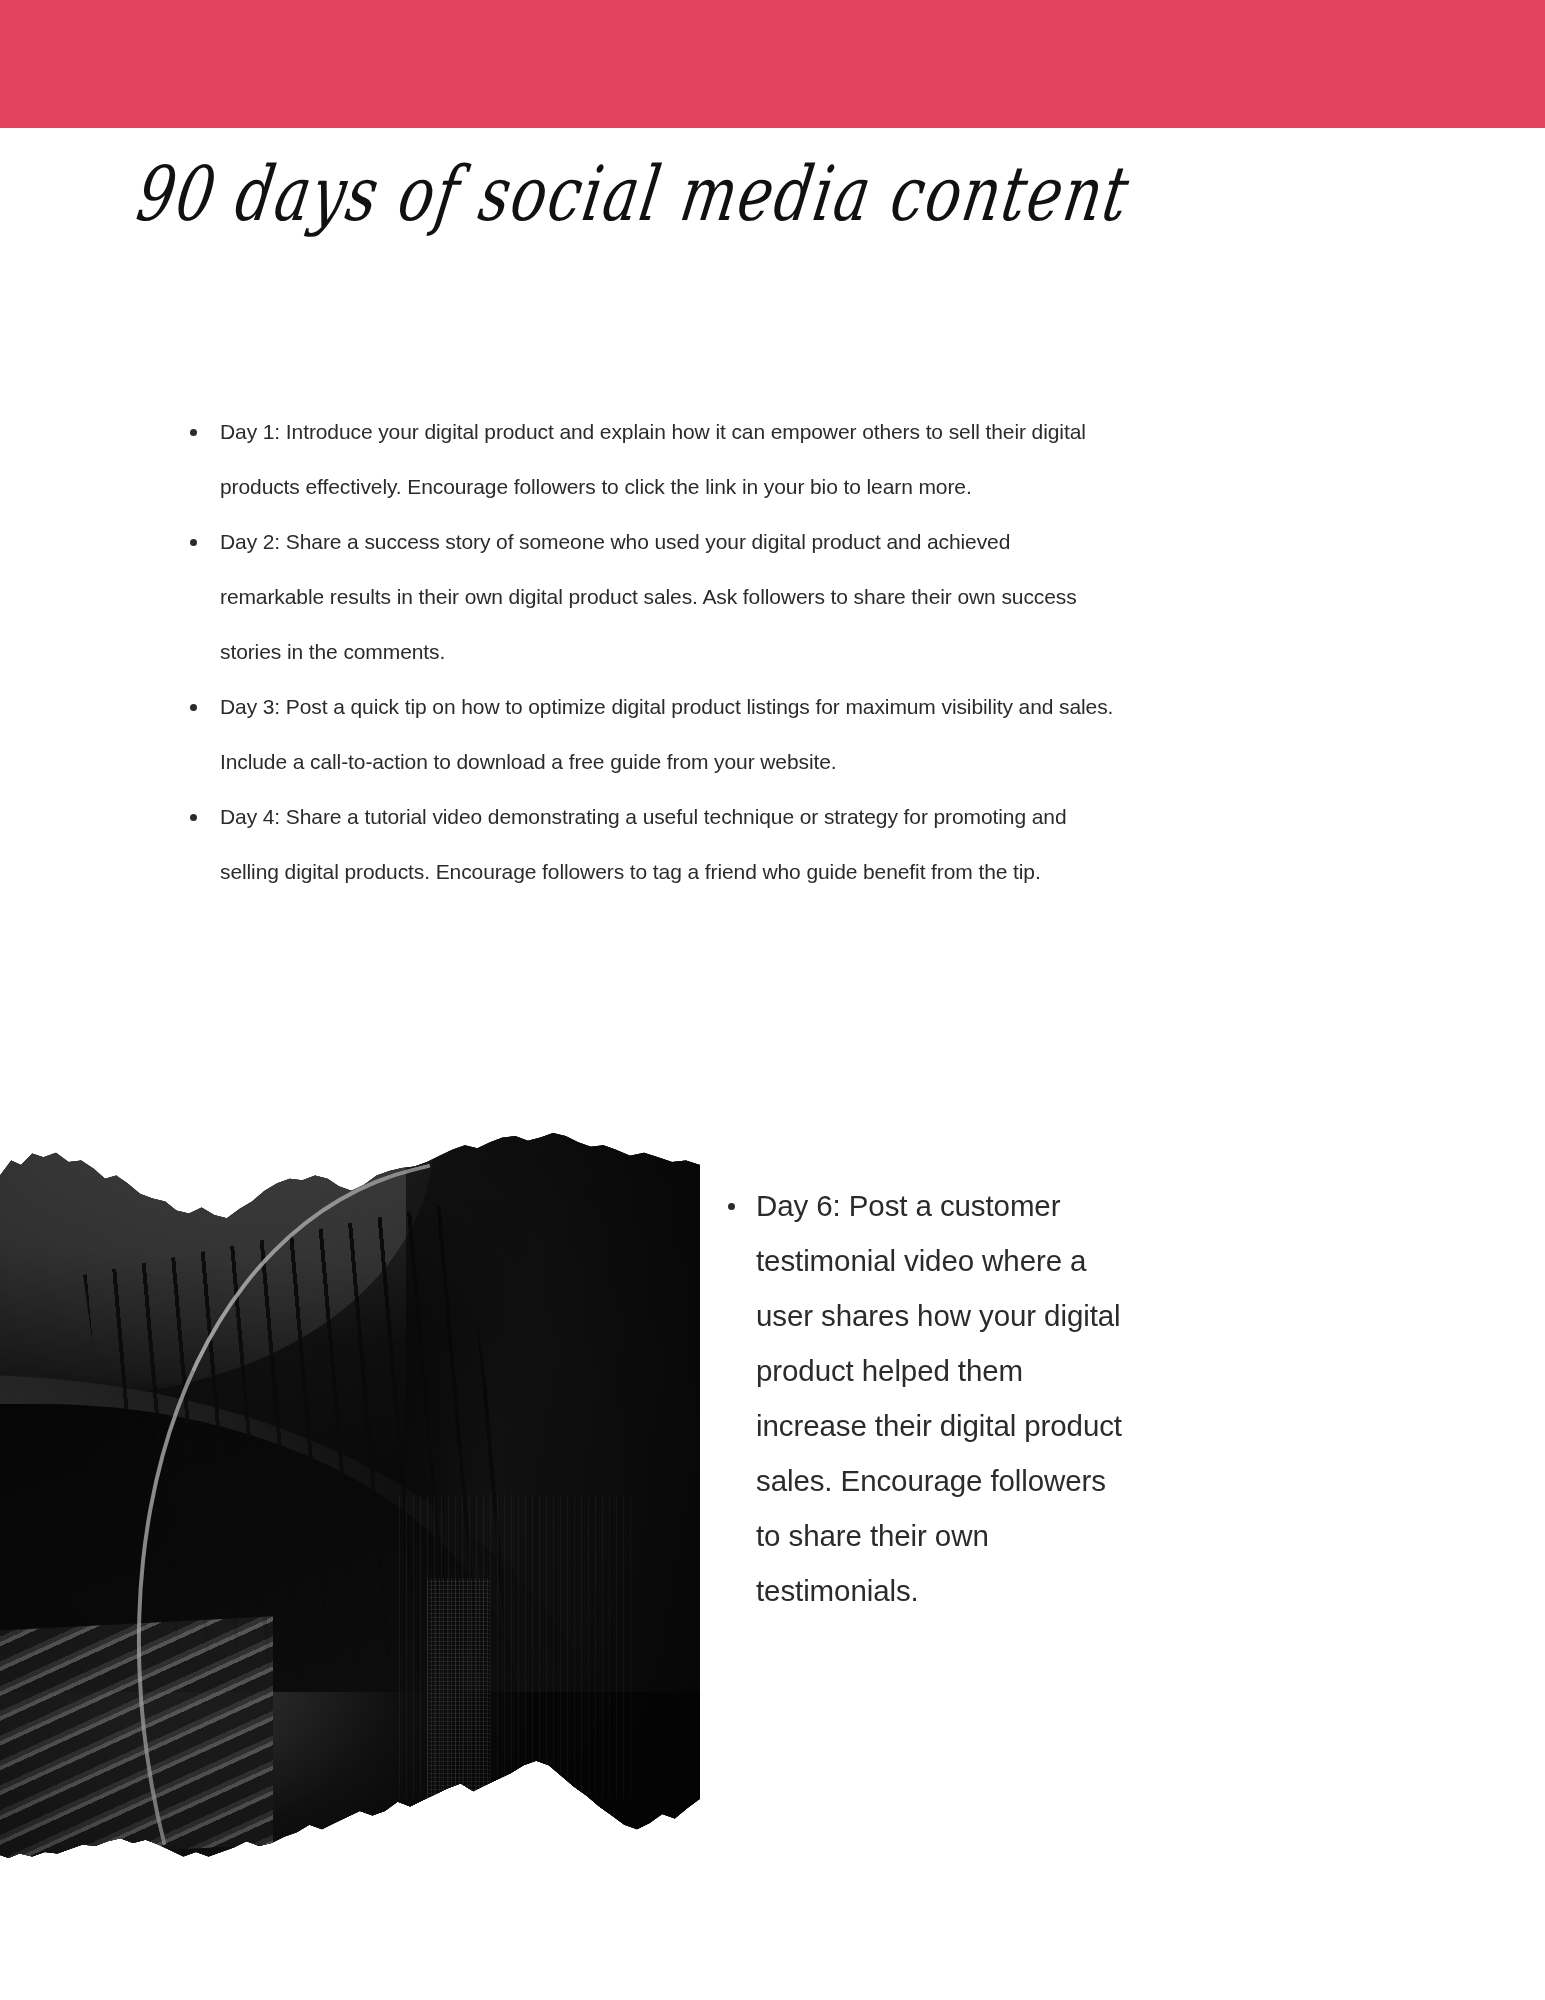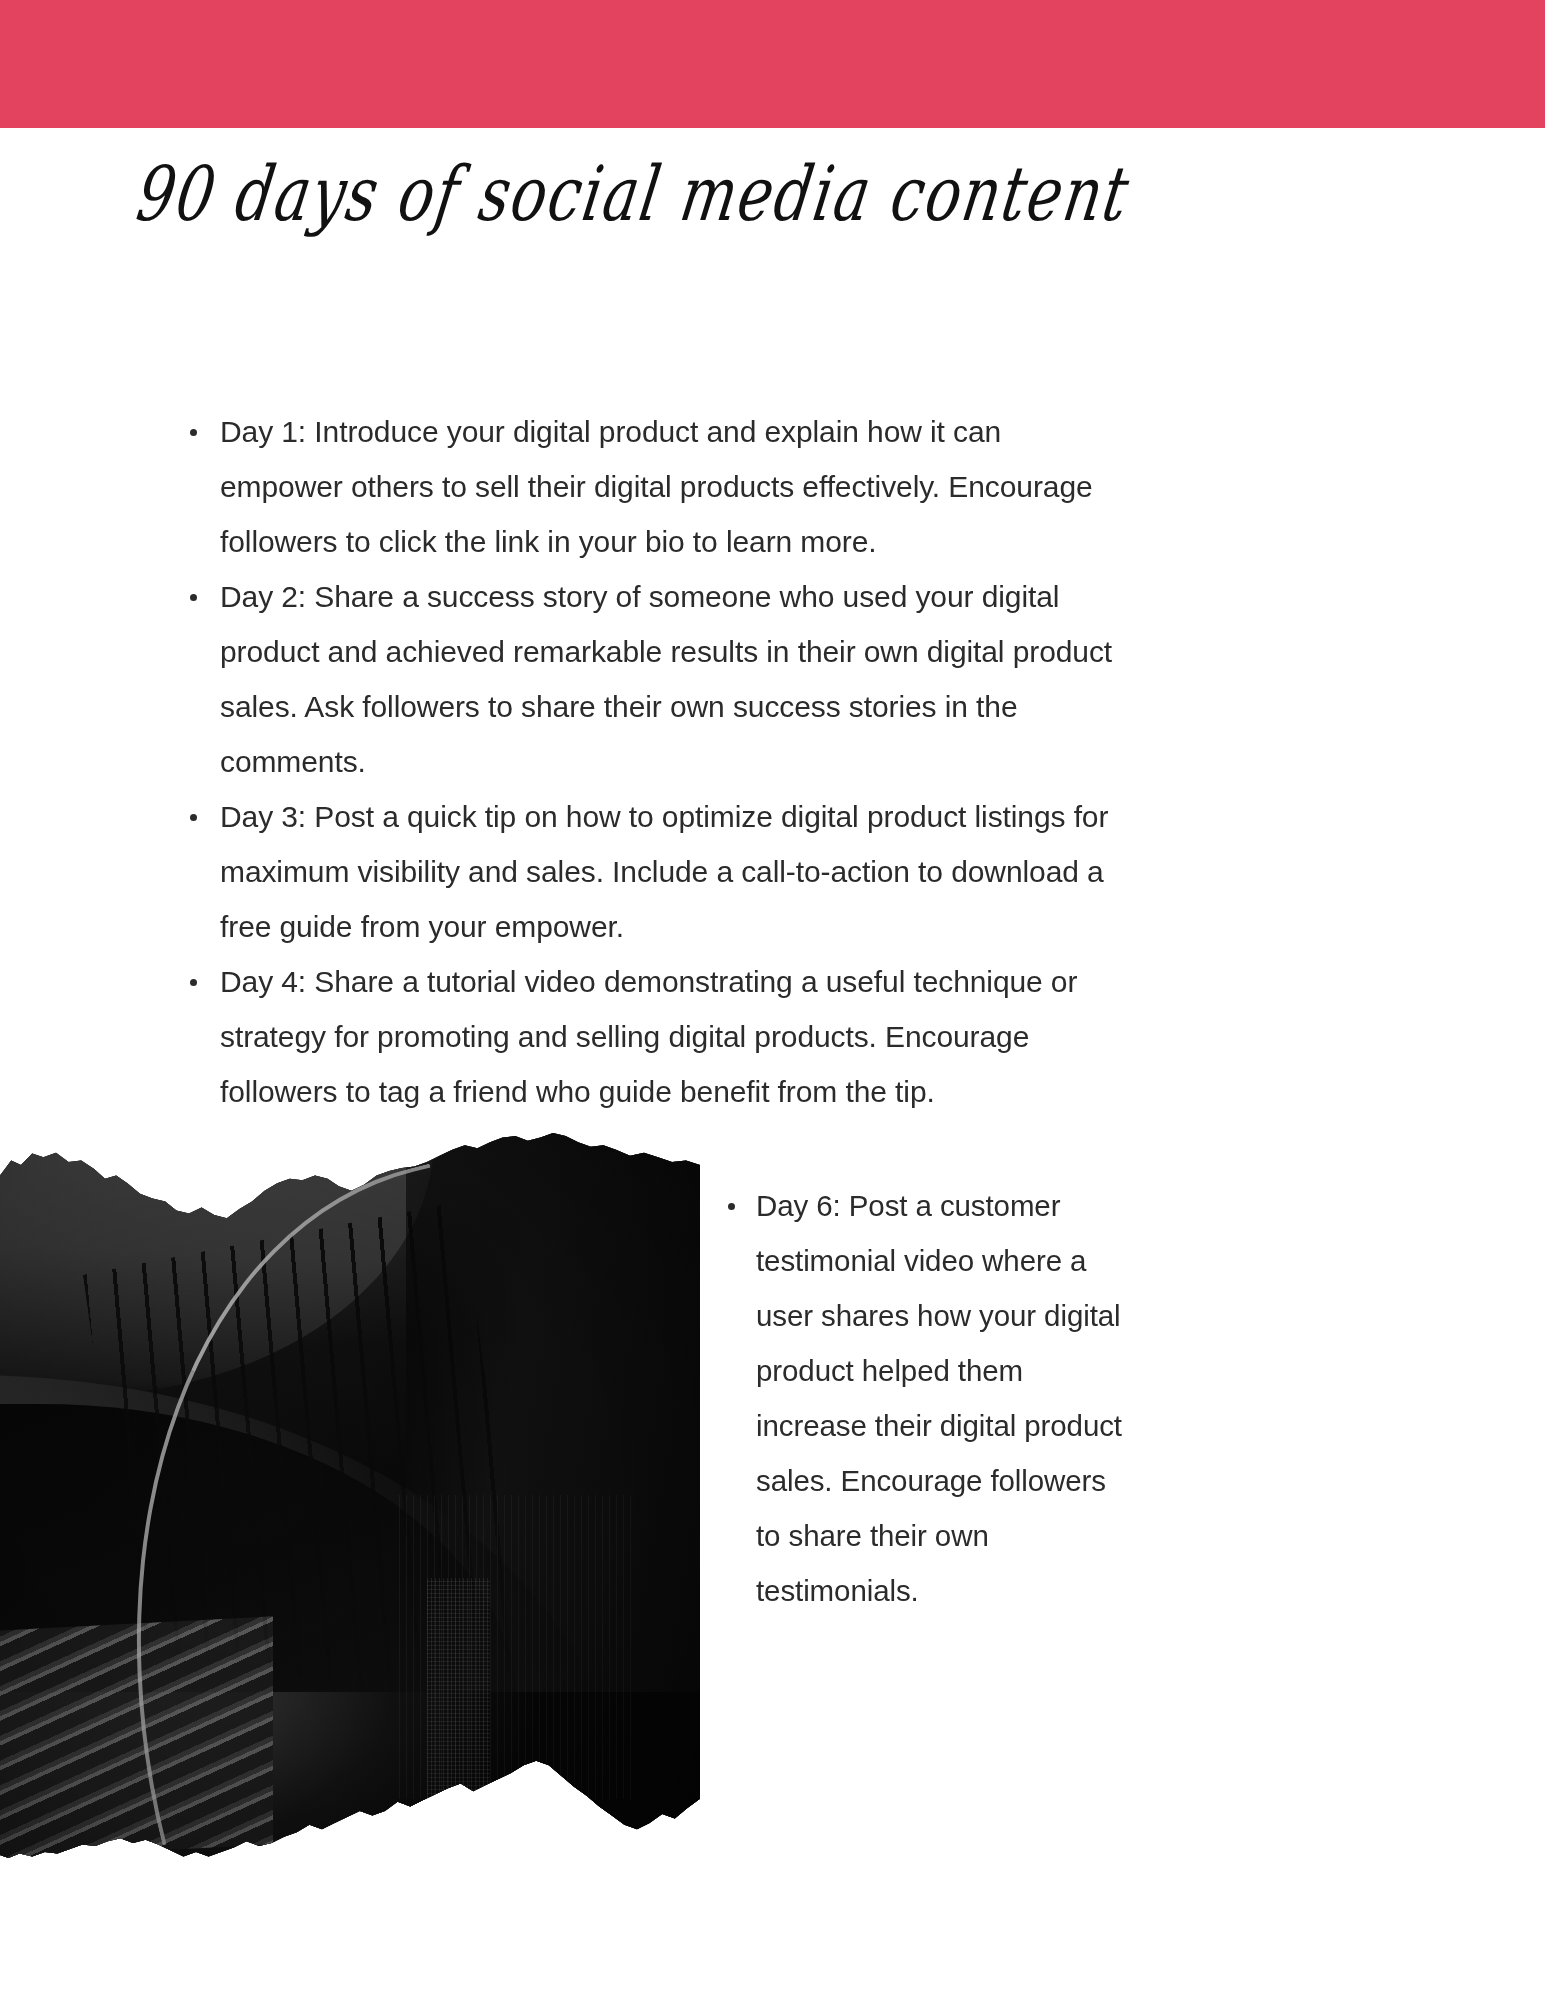--- a/index.html
+++ b/index.html
@@ -64,21 +64,21 @@
     width: 420px;
     margin: 0;
     padding: 0;
     list-style: none;
   }
 
   .bullet-item {
     position: relative;
     padding-left: 40px;
     color: #2b2b2b;
-    font-size: 30px;
+    font-size: 21px;
     line-height: 55px;
     font-weight: 300;
     letter-spacing: -0.1px;
   }
 
   .list-side .bullet-item {
     font-size: 29.5px;
     line-height: 55px;
     padding-left: 38px;
   }
@@ -243,21 +243,21 @@
 
 <div class="page">
 
   <div class="header-band" style="background: rgb(228, 67, 95);"></div>
 
   <div class="page-title">90 days of social media content</div>
 
   <ul class="list-top">
     <li class="bullet-item">Day 1: Introduce your digital product and explain how it can empower others to sell their digital products effectively. Encourage followers to click the link in your bio to learn more.</li>
     <li class="bullet-item">Day 2: Share a success story of someone who used your digital product and achieved remarkable results in their own digital product sales. Ask followers to share their own success stories in the comments.</li>
-    <li class="bullet-item">Day 3: Post a quick tip on how to optimize digital product listings for maximum visibility and sales. Include a call-to-action to download a free guide from your empower.</li>
+    <li class="bullet-item">Day 3: Post a quick tip on how to optimize digital product listings for maximum visibility and sales. Include a call-to-action to download a free guide from your website.</li>
     <li class="bullet-item">Day 4: Share a tutorial video demonstrating a useful technique or strategy for promoting and selling digital products. Encourage followers to tag a friend who guide benefit from the tip.</li>
   </ul>
 
   <div class="photo-wrap">
     <div class="photo-clip">
       <div class="ph-base"></div>
       <div class="ph-upperwall"></div>
       <div class="ph-wallright"></div>
       <div class="ph-stairband"></div>
       <div class="ph-dark-under"></div>

